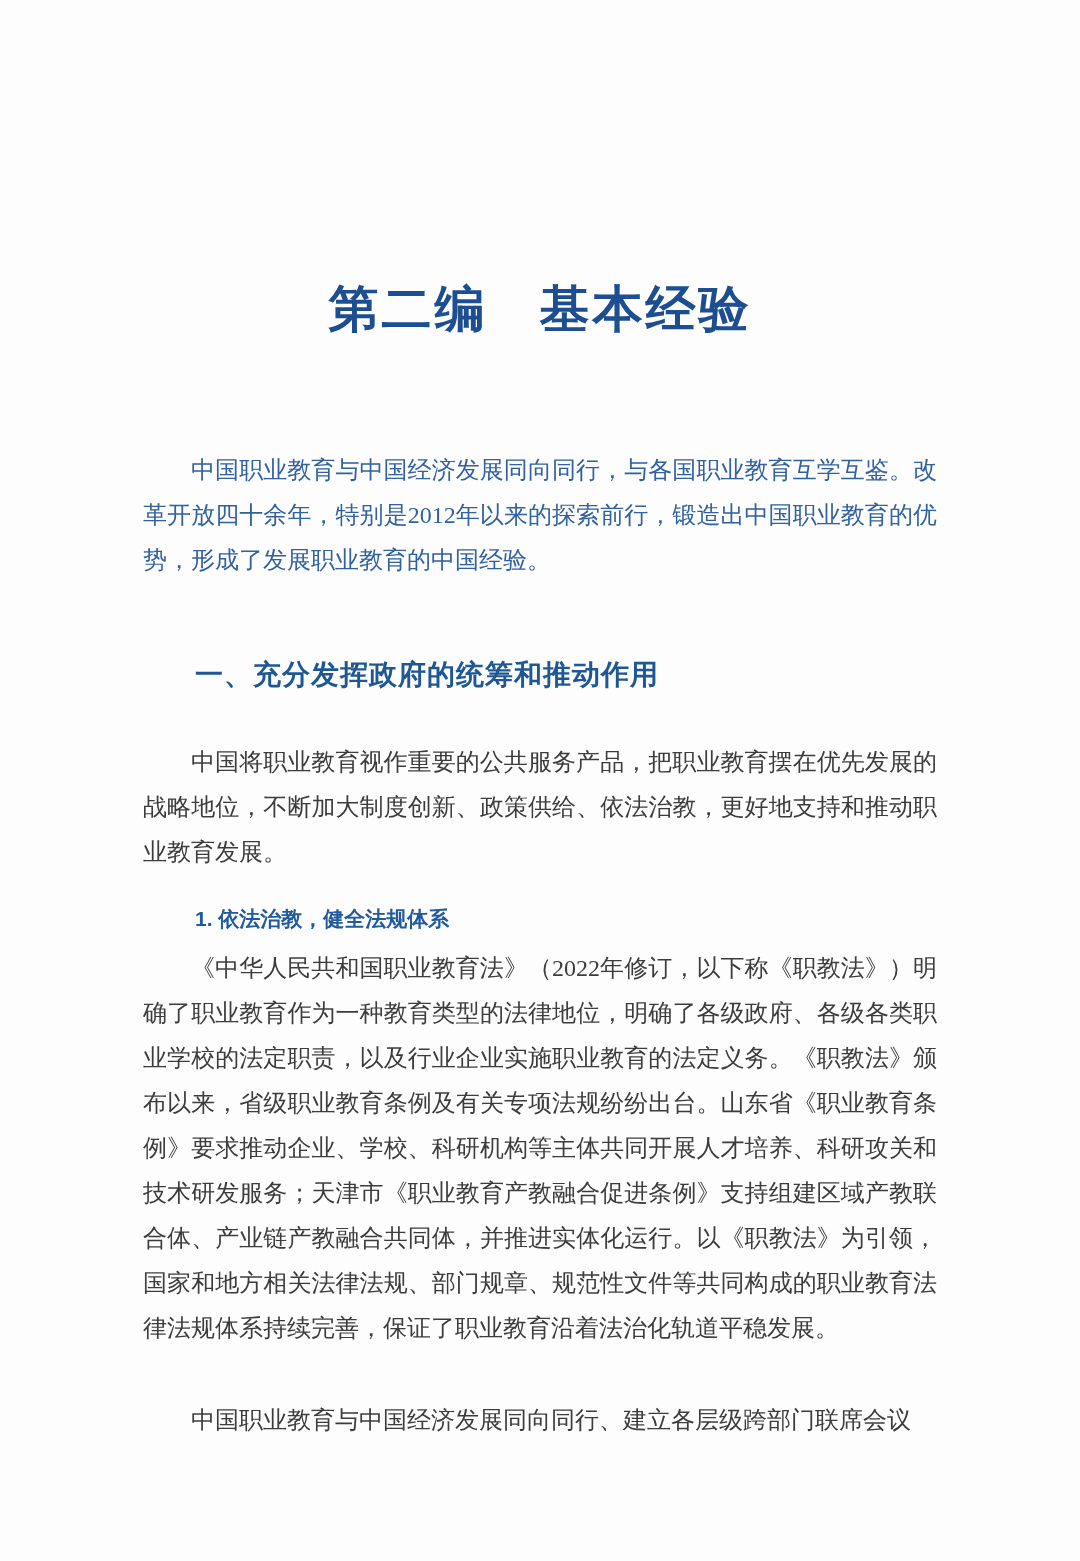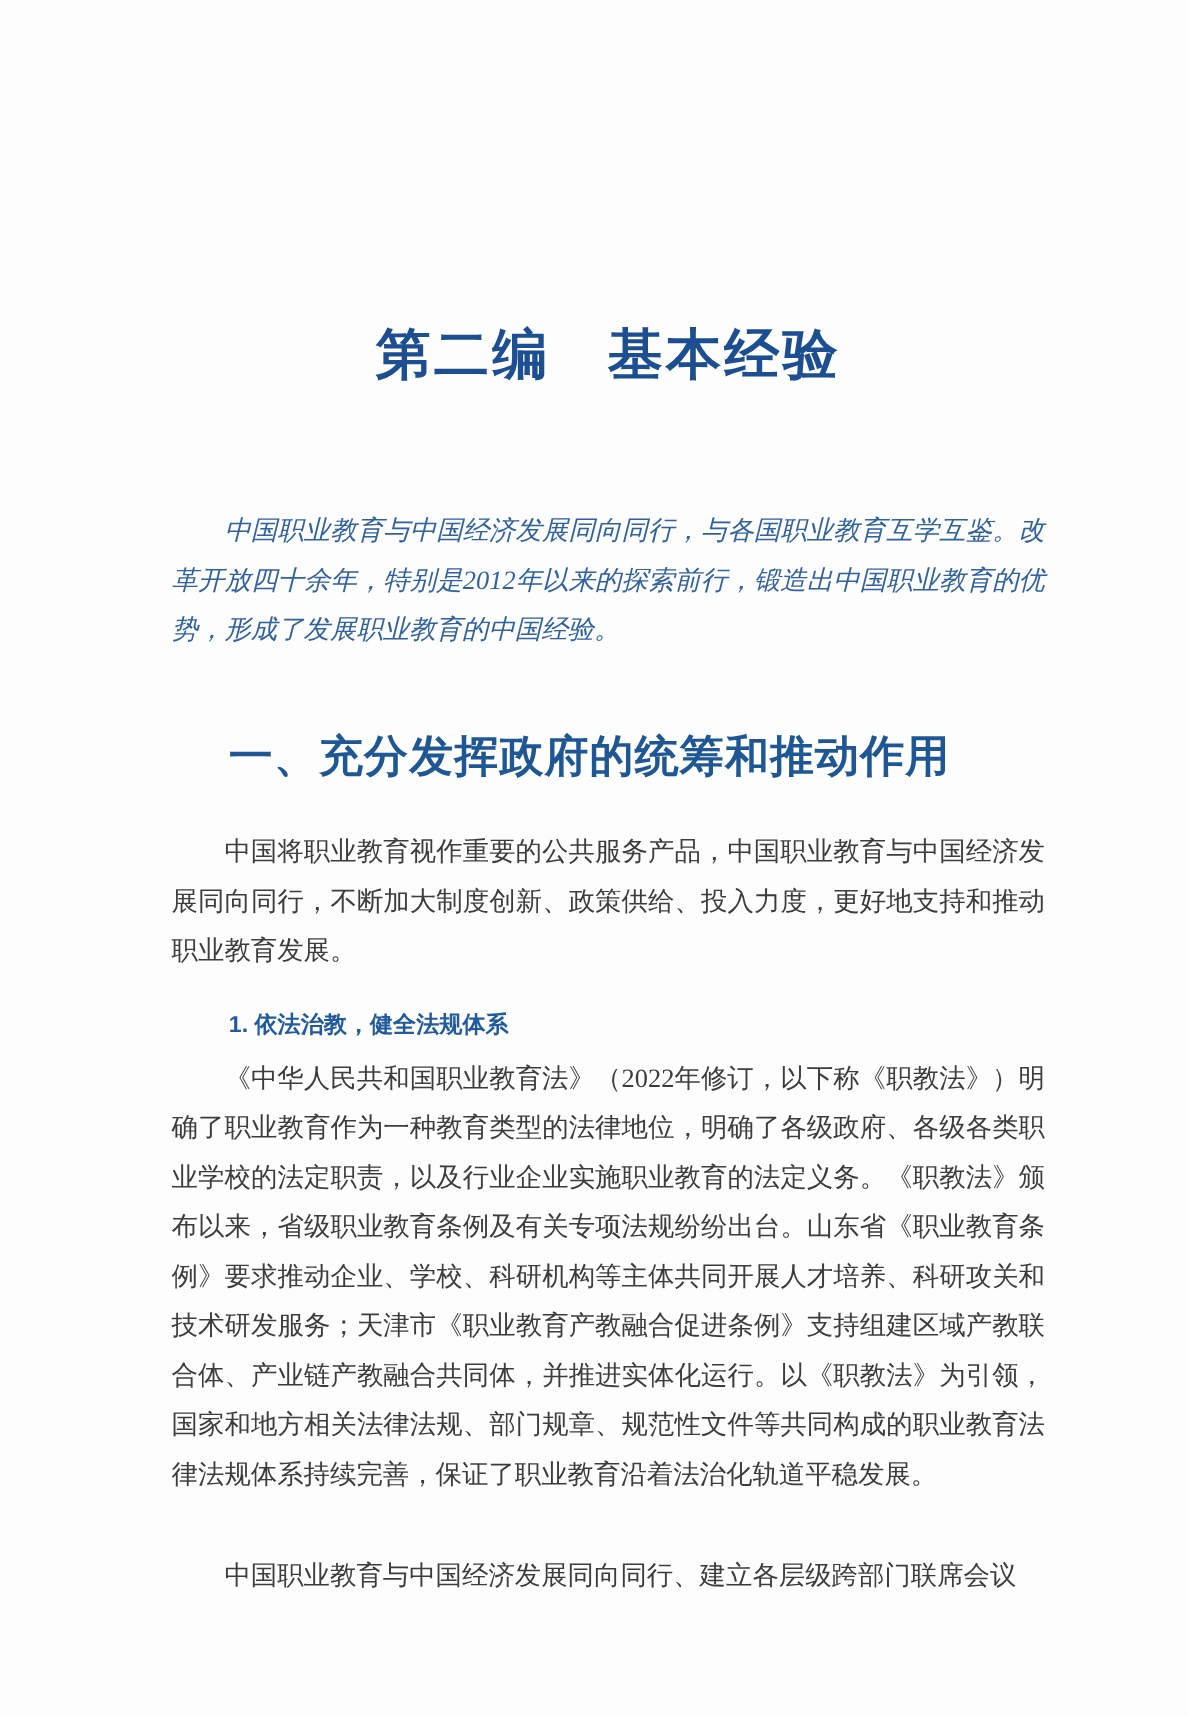--- a/index.html
+++ b/index.html
@@ -12,51 +12,50 @@
     width: 1080px;
     height: 1561px;
     background: var(--page-bg, #fdfdfd);
     overflow: hidden;
     font-family: "Liberation Serif", serif;
   }
   .block {
     position: absolute;
     left: 143px;
     width: 794px;
-    margin: 13px;
+    margin: 0;
   }
   .doc-title {
     top: 278px;
     text-align: center;
     font-size: 50px;
     line-height: 62px;
     font-weight: bold;
     letter-spacing: 3px;
     color: var(--title-blue, #1c4e91);
     font-family: "Liberation Serif", serif;
   }
   .title-gap {
     display: inline-block;
     width: 52px;
   }
   .intro {
     top: 448px;
     font-size: 24px;
     line-height: 45px;
-    font-style: italic;
     color: var(--intro-blue, #31619e);
     text-indent: 2em;
     text-align: justify;
     text-justify: inter-ideograph;
   }
   .section-heading {
     top: 656px;
     padding-left: 52px;
     font-family: "Liberation Sans", sans-serif;
-    font-size: 40px;
+    font-size: 28px;
     line-height: 38px;
     font-weight: bold;
     letter-spacing: 1px;
     color: var(--heading-blue, #1f5795);
     box-sizing: border-box;
   }
   .body-par {
     font-size: 24px;
     line-height: 45px;
     color: var(--body-text, #3c3c3c);
@@ -82,21 +81,21 @@
 </head>
 <body>
 
 <div class="page">
   <h1 class="block doc-title"><span>第二编</span><span class="title-gap"></span><span>基本经验</span></h1>
 
   <p class="block intro">中国职业教育与中国经济发展同向同行，与各国职业教育互学互鉴。改革开放四十余年，特别是2012年以来的探索前行，锻造出中国职业教育的优势，形成了发展职业教育的中国经验。</p>
 
   <h2 class="block section-heading">一、充分发挥政府的统筹和推动作用</h2>
 
-  <p class="block body-par lead">中国将职业教育视作重要的公共服务产品，中国职业教育与中国经济发展同向同行，不断加大制度创新、政策供给、投入力度，更好地支持和推动职业教育发展。</p>
+  <p class="block body-par lead">中国将职业教育视作重要的公共服务产品，把职业教育摆在优先发展的战略地位，不断加大制度创新、政策供给、依法治教，更好地支持和推动职业教育发展。</p>
 
   <h3 class="block sub-heading sub1">1. 依法治教，健全法规体系</h3>
 
   <p class="block body-par par2">《中华人民共和国职业教育法》（2022年修订，以下称《职教法》）明确了职业教育作为一种教育类型的法律地位，明确了各级政府、各级各类职业学校的法定职责，以及行业企业实施职业教育的法定义务。《职教法》颁布以来，省级职业教育条例及有关专项法规纷纷出台。山东省《职业教育条例》要求推动企业、学校、科研机构等主体共同开展人才培养、科研攻关和技术研发服务；天津市《职业教育产教融合促进条例》支持组建区域产教联合体、产业链产教融合共同体，并推进实体化运行。以《职教法》为引领，国家和地方相关法律法规、部门规章、规范性文件等共同构成的职业教育法律法规体系持续完善，保证了职业教育沿着法治化轨道平稳发展。</p>
 
 
   <p class="block body-par par3">中国职业教育与中国经济发展同向同行、建立各层级跨部门联席会议</p>
 </div>
 
 </body></html>

